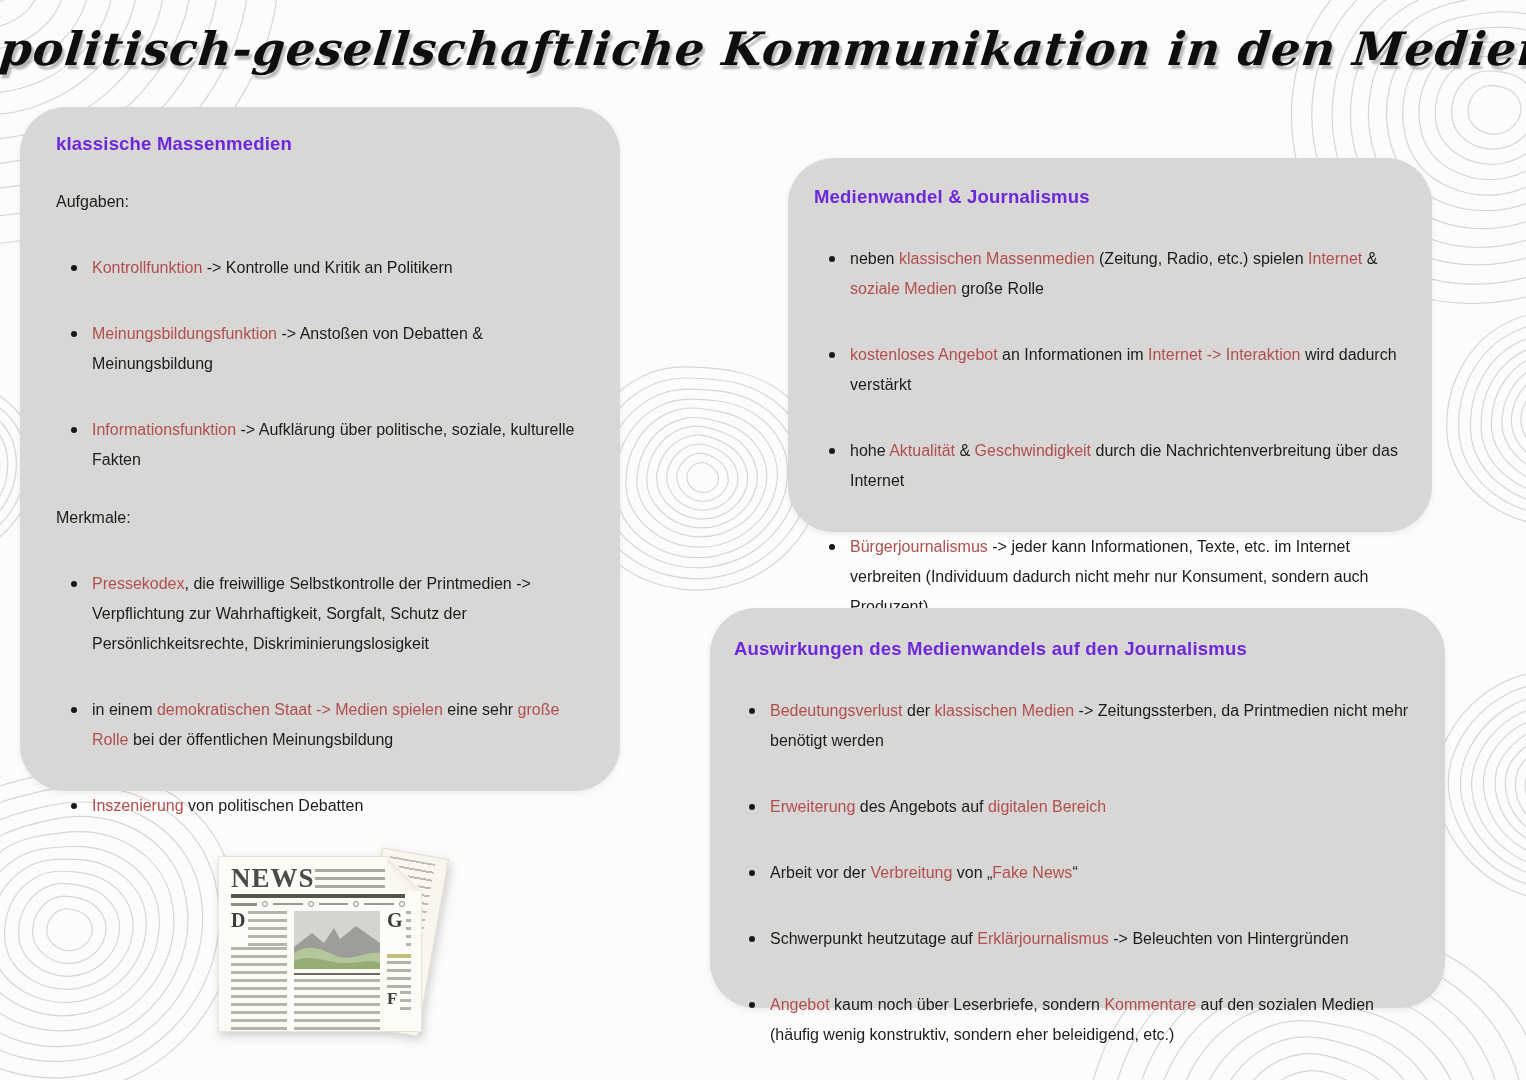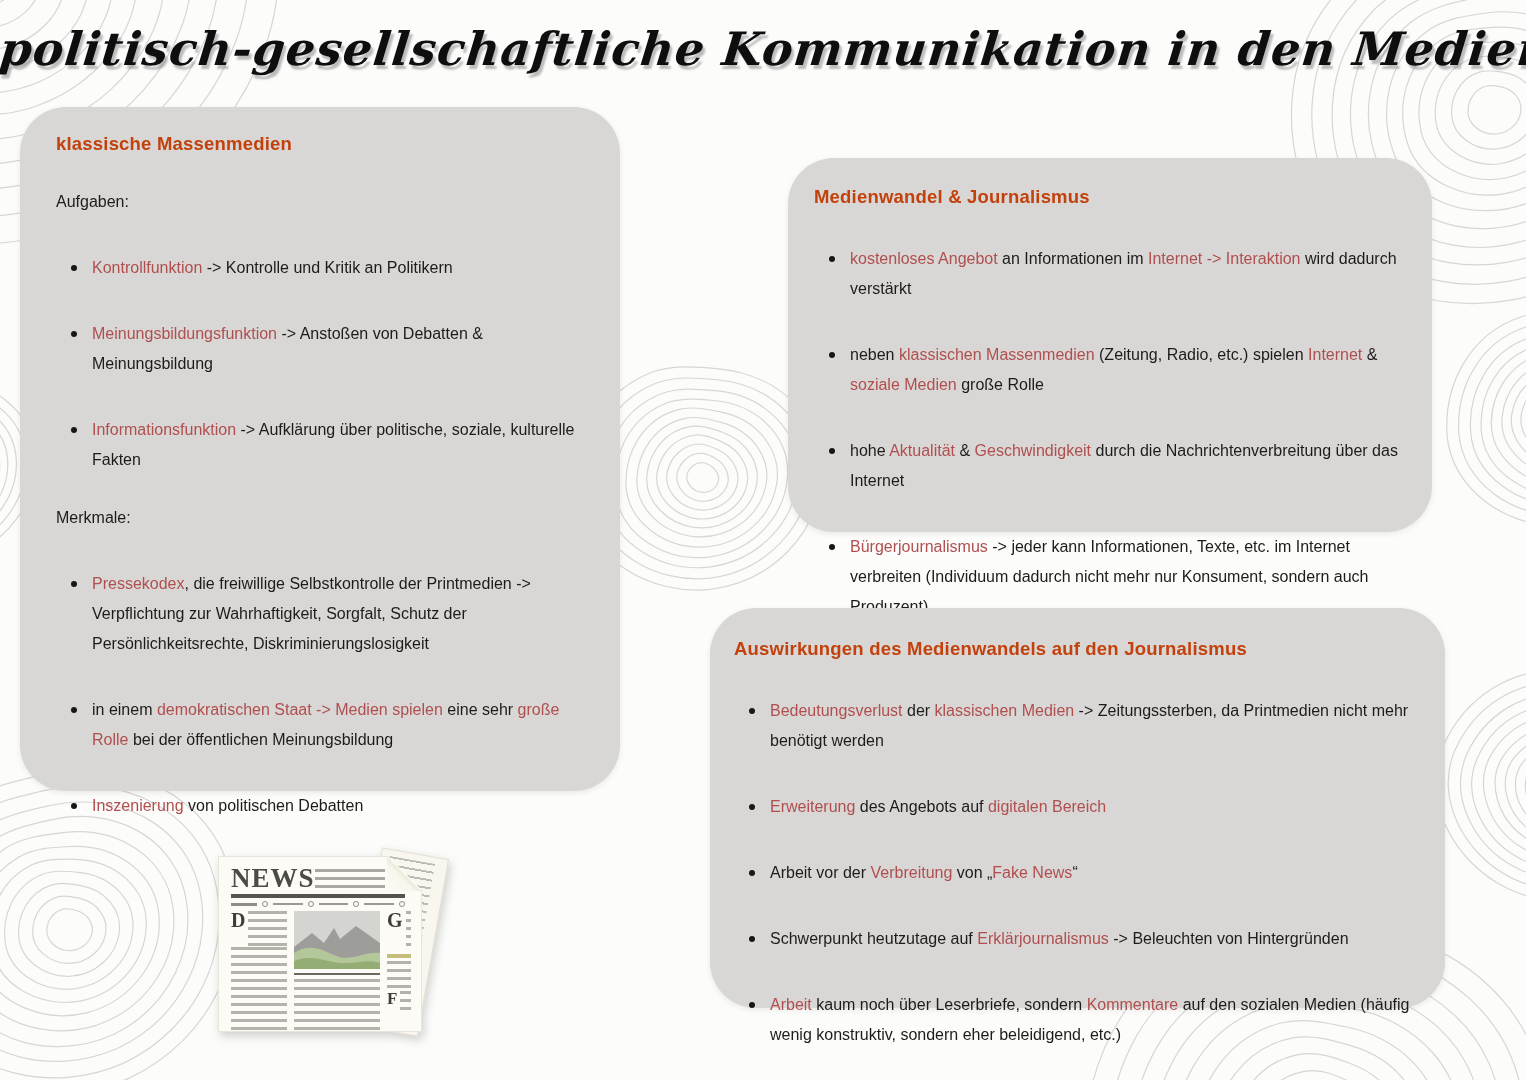--- a/index.html
+++ b/index.html
@@ -21,21 +21,21 @@
     text-shadow:3px 4px 2px rgba(110,110,110,.45);
     white-space:nowrap;
   }
 
   .card{
     position:absolute;background:#d8d7d5;border-radius:46px;
     box-shadow:0 2px 6px rgba(0,0,0,.08);
     box-sizing:border-box;
   }
   .card h2{
-    margin:0;font-size:18.5px;font-weight:700;color:#c2410c;letter-spacing:.2px;
+    margin:0;font-size:18.5px;font-weight:700;color:#6d28d9;letter-spacing:.2px;
   }
   .card-left{left:20px;top:107px;width:600px;height:684px;padding:26px 30px 20px 36px;}
   .card-left h2{margin-bottom:32px;}
   .card-tr{left:788px;top:158px;width:644px;height:374px;padding:28px 34px 20px 26px;}
   .card-tr h2{margin-bottom:30px;}
   .card-br{left:710px;top:608px;width:735px;height:400px;padding:30px 34px 20px 24px;}
   .card-br h2{margin-bottom:30px;}
 
   .sec-label{margin:0;font-size:16px;line-height:30px;}
   .sec-label.sec2{margin-top:28px;}
@@ -143,35 +143,35 @@
     <ul class="bullets">
         <li><span class="red">Pressekodex</span><span>, die freiwillige Selbstkontrolle der Printmedien -&gt; Verpflichtung zur Wahrhaftigkeit, Sorgfalt, Schutz der Persönlichkeitsrechte, Diskriminierungslosigkeit</span></li>
         <li><span>in einem </span><span class="red">demokratischen Staat -&gt; Medien spielen</span><span> eine sehr </span><span class="red">große Rolle</span><span> bei der öffentlichen Meinungsbildung</span></li>
         <li><span class="red">Inszenierung</span><span> von politischen Debatten</span></li>
       </ul>
   </section>
 
   <section class="card card-tr">
     <h2>Medienwandel &amp; Journalismus</h2>
     <ul class="bullets">
+        <li><span>neben </span><span class="red">klassischen Massenmedien</span><span> (Zeitung, Radio, etc.) spielen </span><span class="red">Internet</span><span> &amp; </span><span class="red">soziale Medien</span><span> große Rolle</span></li>
         <li><span class="red">kostenloses Angebot</span><span> an Informationen im </span><span class="red">Internet -&gt; Interaktion</span><span> wird dadurch verstärkt</span></li>
-        <li><span>neben </span><span class="red">klassischen Massenmedien</span><span> (Zeitung, Radio, etc.) spielen </span><span class="red">Internet</span><span> &amp; </span><span class="red">soziale Medien</span><span> große Rolle</span></li>
         <li><span>hohe </span><span class="red">Aktualität</span><span> &amp; </span><span class="red">Geschwindigkeit</span><span> durch die Nachrichtenverbreitung über das Internet</span></li>
         <li><span class="red">Bürgerjournalismus</span><span> -&gt; jeder kann Informationen, Texte, etc. im Internet verbreiten (Individuum dadurch nicht mehr nur Konsument, sondern auch Produzent)</span></li>
       </ul>
   </section>
 
   <section class="card card-br">
     <h2>Auswirkungen des Medienwandels auf den Journalismus</h2>
     <ul class="bullets">
         <li><span class="red">Bedeutungsverlust</span><span> der </span><span class="red">klassischen Medien</span><span> -&gt; Zeitungssterben, da Printmedien nicht mehr benötigt werden</span></li>
         <li><span class="red">Erweiterung</span><span> des Angebots auf </span><span class="red">digitalen Bereich</span></li>
         <li><span>Arbeit vor der </span><span class="red">Verbreitung</span><span> von „</span><span class="red">Fake News</span><span>“</span></li>
         <li><span>Schwerpunkt heutzutage auf </span><span class="red">Erklärjournalismus</span><span> -&gt; Beleuchten von Hintergründen</span></li>
-        <li><span class="red">Arbeit</span><span> kaum noch über Leserbriefe, sondern </span><span class="red">Kommentare</span><span> auf den sozialen Medien (häufig wenig konstruktiv, sondern eher beleidigend, etc.)</span></li>
+        <li><span class="red">Angebot</span><span> kaum noch über Leserbriefe, sondern </span><span class="red">Kommentare</span><span> auf den sozialen Medien (häufig wenig konstruktiv, sondern eher beleidigend, etc.)</span></li>
       </ul>
   </section>
 
   <figure class="newspaper">
     <div class="np-back">
       <span class="np-back-letter">H</span>
     </div>
     <div class="np-main">
       <div class="np-head">
         <span class="np-masthead">NEWS</span>

